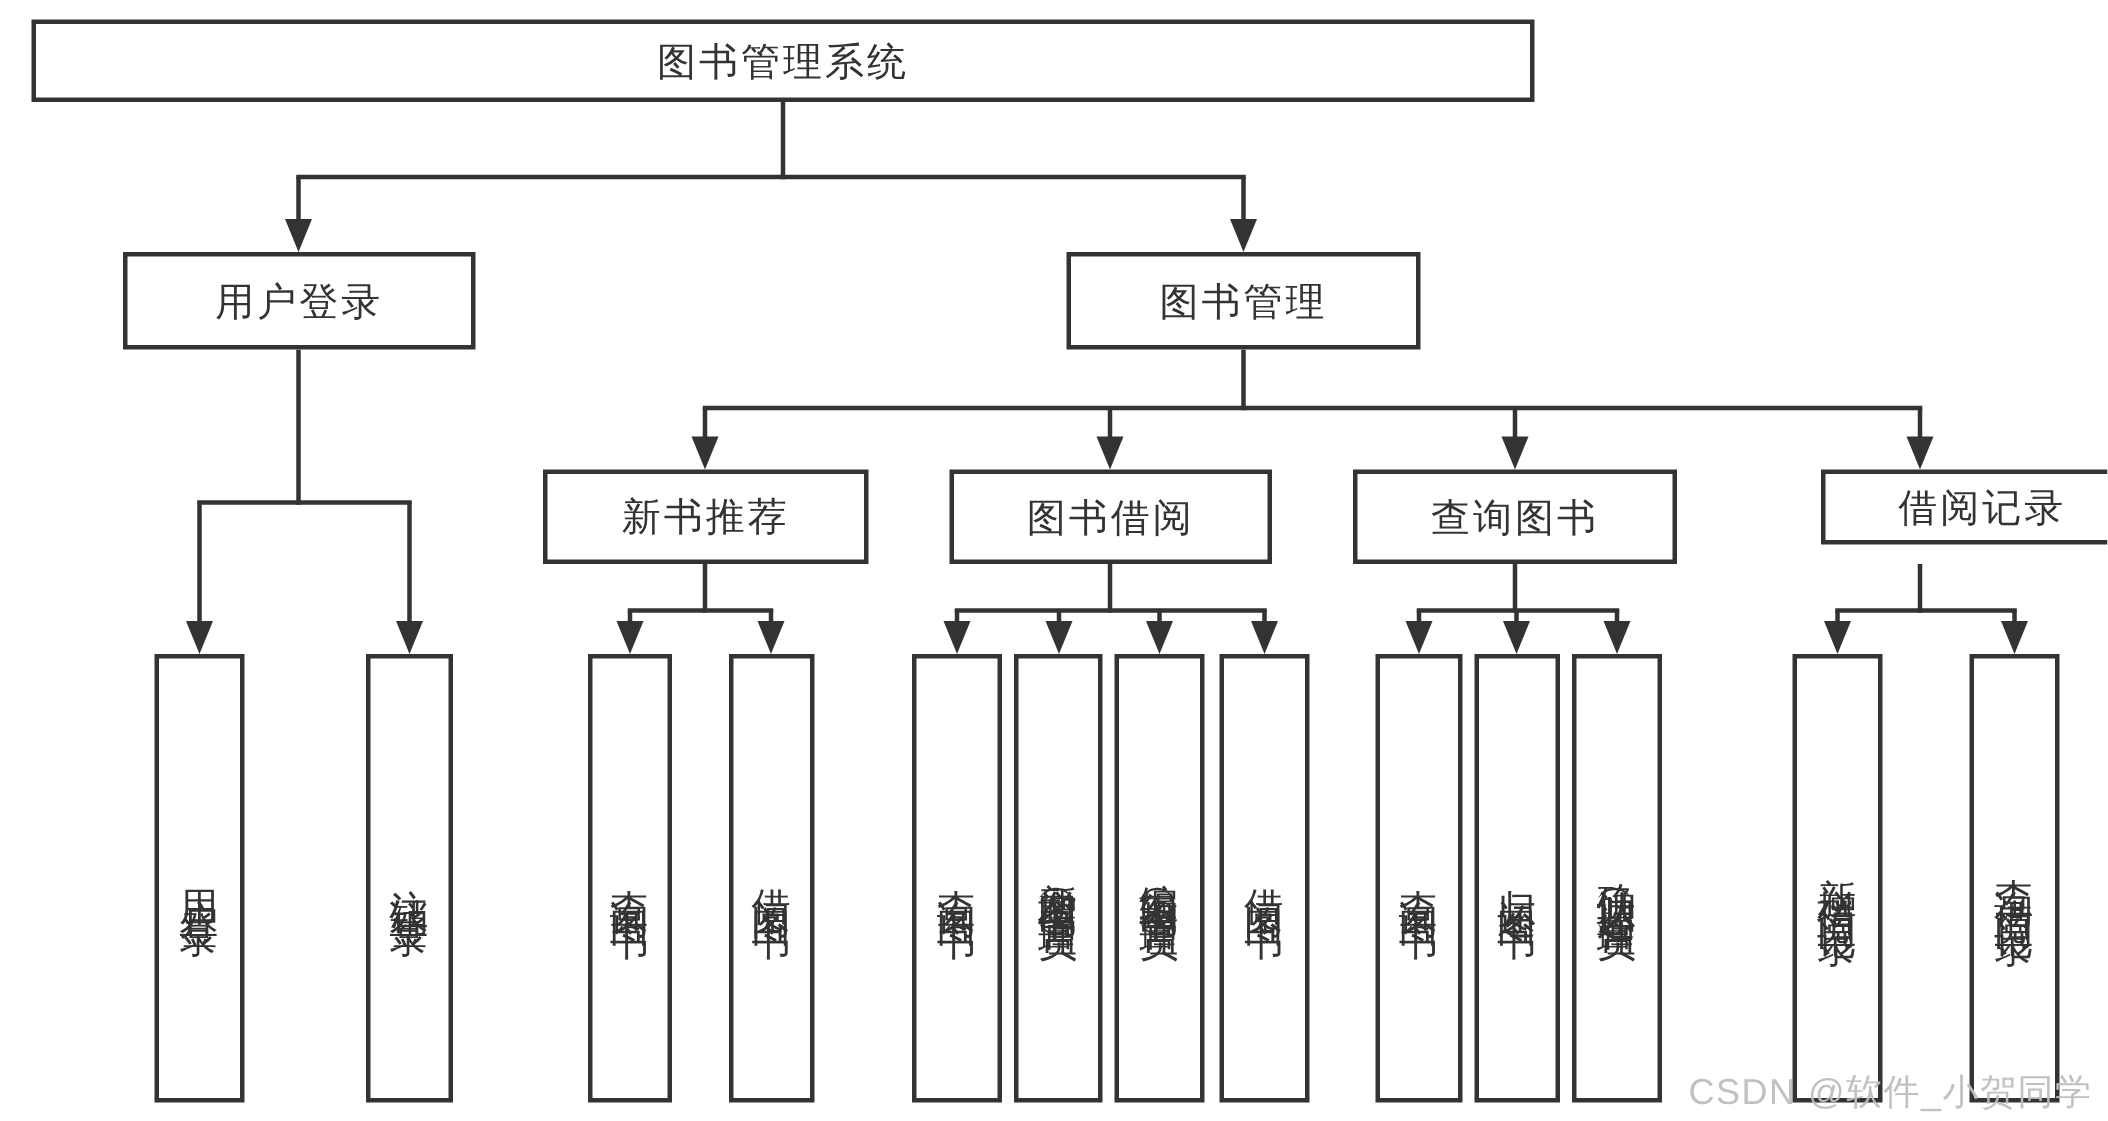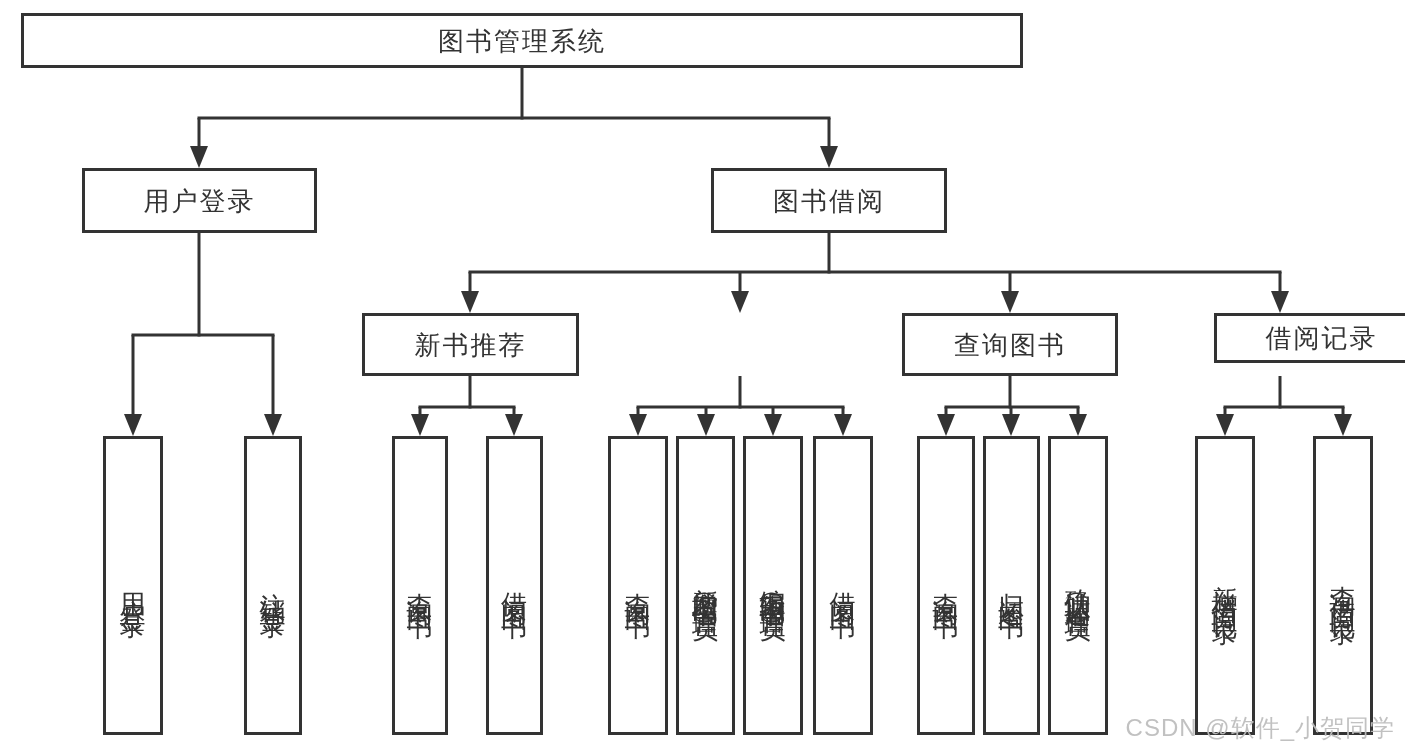--- a/index.html
+++ b/index.html
@@ -40,21 +40,21 @@
     writing-mode: vertical-rl;
     text-orientation: mixed;
     letter-spacing: 7px;
     font-size: 26px;
   }
   .v-box.tight { letter-spacing: 4px; }
   
   .n-root  { left: 21px;  top: 13px;  width: 1002px; height: 55px; }
   .n-l2a   { left: 82px;  top: 168px; width: 235px;  height: 65px; }
   .n-l2b   { left: 711px; top: 168px; width: 236px;  height: 65px; }
-  .n-l3a   { left: 362px; top: 313px; width: 217px;  height: 63px; }
+  .n-l3a   { left: 362px; top: 313px; width: 217px;  height: 63px; font-family: Liberation Serif, serif; }
   .n-l3b   { left: 633px; top: 313px; width: 215px;  height: 63px; }
   .n-l3c   { left: 902px; top: 313px; width: 216px;  height: 63px; }
   .n-l3d   { left: 1172px;top: 313px; width: 215px;  height: 50px; margin-left: 42px; }
   .leaf    { top: 436px; height: 299px; }
   .n-a1 { left: 103px;  width: 60px; }
   .n-a2 { left: 244px;  width: 58px; }
   .n-b1 { left: 392px;  width: 56px; }
   .n-b2 { left: 486px;  width: 57px; }
   .n-c1 { left: 608px;  width: 60px; }
   .n-c2 { left: 676px;  width: 59px; }
@@ -161,26 +161,29 @@
   </svg>
 
   <div class="node h-box n-root">
     <span>图书管理系统</span>
   </div>
 
   <div class="node h-box n-l2a">
     <span>用户登录</span>
   </div>
   <div class="node h-box n-l2b">
-    <span>图书借阅</span>
+    <span>图书管理</span>
   </div>
 
   <div class="node h-box n-l3a">
     <span>新书推荐</span>
   </div>
+  <div class="node h-box n-l3b">
+    <span>图书借阅</span>
+  </div>
   <div class="node h-box n-l3c">
     <span>查询图书</span>
   </div>
   <div class="node h-box n-l3d">
     <span>借阅记录</span>
   </div>
 
   <div class="node v-box leaf n-a1">
     <span>用户登录</span>
   </div>

